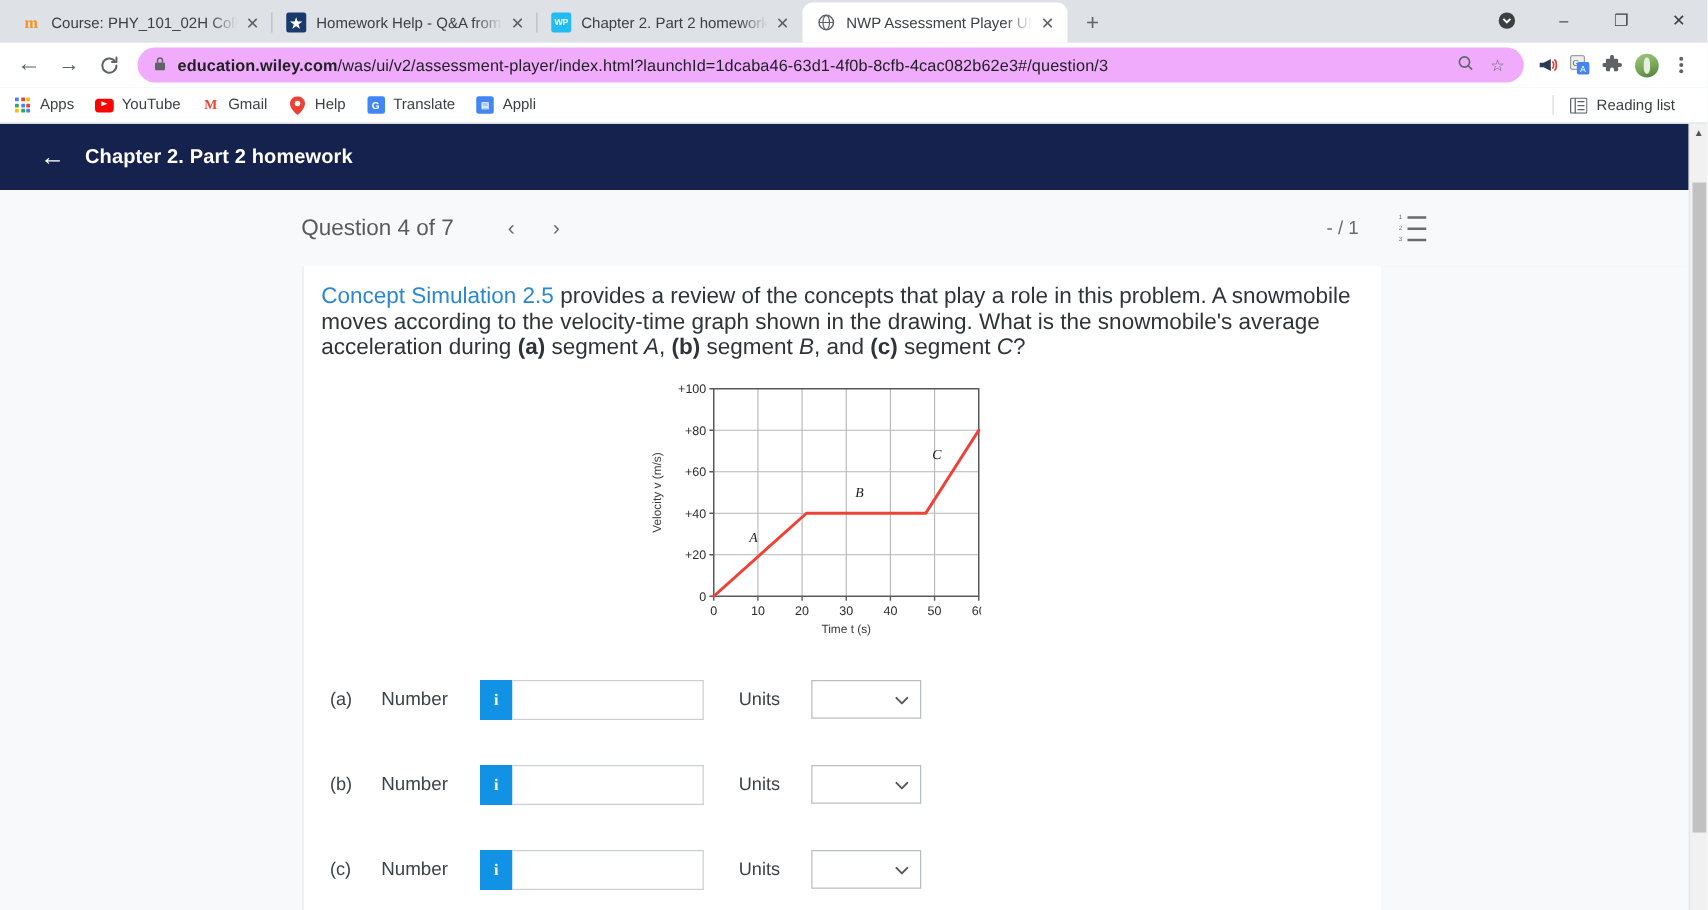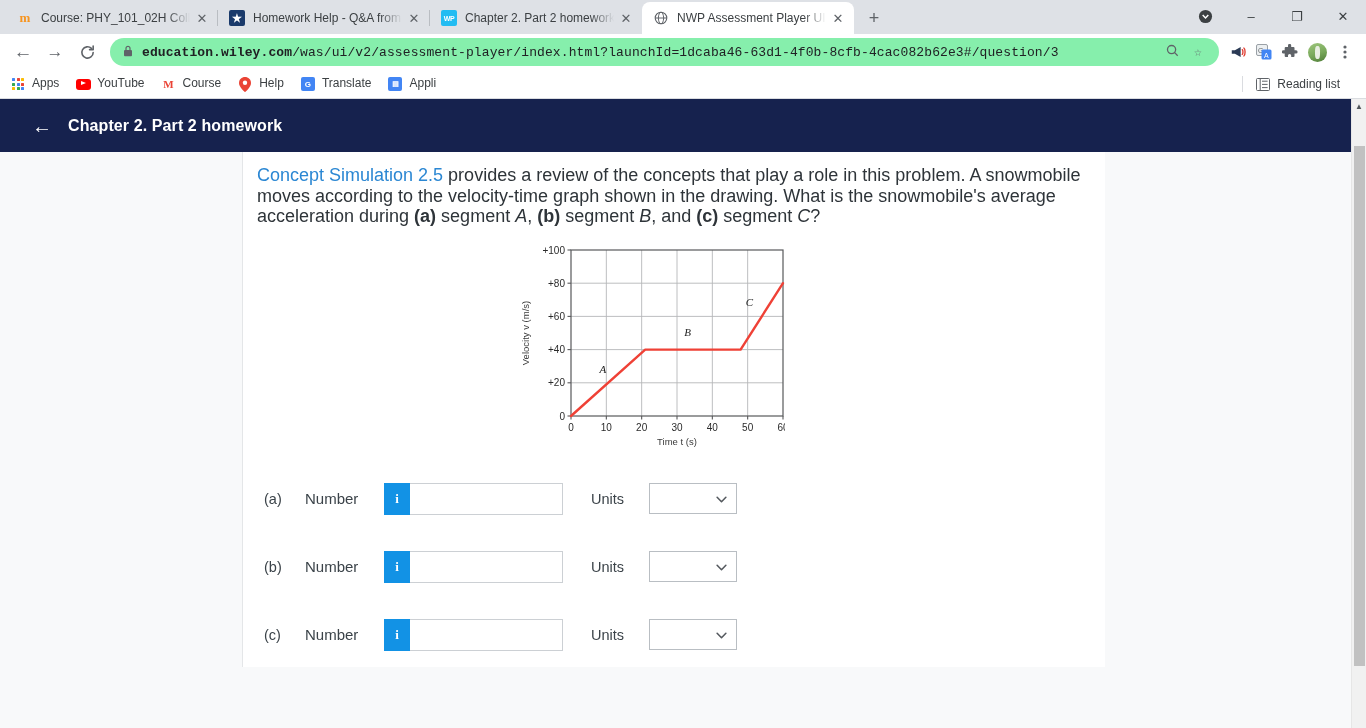--- a/index.html
+++ b/index.html
@@ -64,23 +64,23 @@
   .toolbar {
     height: 36px; background: #fff; display: flex; align-items: center;
     padding: 0 8px;
   }
   .navbtn {
     width: 30px; height: 30px; display: flex; align-items: center; justify-content: center;
     color: #5f6368; font-size: 17px; margin-right: 2px;
   }
   .navbtn.back { font-size: 19px; }
   .omnibox {
-    flex: 1 1 auto; height: 28px; background: #86efac; border-radius: 14px;
+    flex: 1 1 auto; height: 28px; background: #f0abfc; border-radius: 14px;
     display: flex; align-items: center; padding: 0 10px 0 13px; margin: 0 6px;
-    font-size: 13px; color: #202124; font-family: Liberation Mono, monospace;
+    font-size: 13px; color: #202124;
   }
   .lock { font-size: 11px; margin-right: 9px; color: #5f6368; }
   .url { flex: 1 1 auto; white-space: nowrap; overflow: hidden; letter-spacing: .1px;}
   .url b { font-weight: 700; }
   .omni-ico { width: 22px; text-align: center; color: #5f6368; font-size: 13px; margin-left: 4px;}
   .tbicon {
     width: 26px; height: 28px; display:flex; align-items:center; justify-content:center;
     color: #5f6368; font-size: 14px;
   }
   .avatar {
@@ -308,21 +308,21 @@
       <span>Apps</span>
     </div>
     <div class="bm">
       <span class="bmico">
           <span class="yt"></span>
         </span>
       <span>YouTube</span>
     </div>
     <div class="bm">
       <span class="bmico gm">M</span>
-      <span>Course</span>
+      <span>Gmail</span>
     </div>
     <div class="bm">
       <span class="bmico">
         <svg width="12" height="15" viewBox="0 0 12 15">
             <path d="M6 0C2.7 0 0 2.6 0 5.9 0 10.3 6 15 6 15s6-4.7 6-9.1C12 2.6 9.3 0 6 0z" fill="#ea4335"></path>
             <circle cx="6" cy="5.7" r="2.2" fill="#fff"></circle>
           </svg>
       </span>
       <span>Help</span>
     </div>
@@ -352,20 +352,44 @@
     </div>
   </div>
 
   <div class="viewport">
 
     <div class="appheader">
       <span class="backarrow">←</span>
       <span class="title">Chapter 2. Part 2 homework</span>
     </div>
 
+    <div class="qbar">
+      <span class="qtitle">Question 4 of 7</span>
+      <span class="qnav">
+        <span>‹</span>
+        <span>›</span>
+      </span>
+      <span class="qright">
+        <span class="score">- / 1</span>
+        <span class="listicon">
+          <i>
+              <b>1</b>
+              <u></u>
+            </i>
+            <i>
+              <b>2</b>
+              <u></u>
+            </i>
+            <i>
+              <b>3</b>
+              <u></u>
+            </i>
+        </span>
+      </span>
+    </div>
 
     <div class="bodyarea">
       <div class="sidebar"></div>
 
       <div class="card">
 
         <div class="qtext">
           <a href="#">Concept Simulation 2.5</a><span> provides a review of the concepts that play a role in this problem. A snowmobile moves according to the velocity-time graph shown in the drawing. What is the snowmobile's average acceleration during </span><b>(a)</b><span> segment </span><i>A</i><span>, </span><b>(b)</b><span> segment </span><i>B</i><span>, and </span><b>(c)</b><span> segment </span><i>C</i><span>?</span>
         </div>
 

